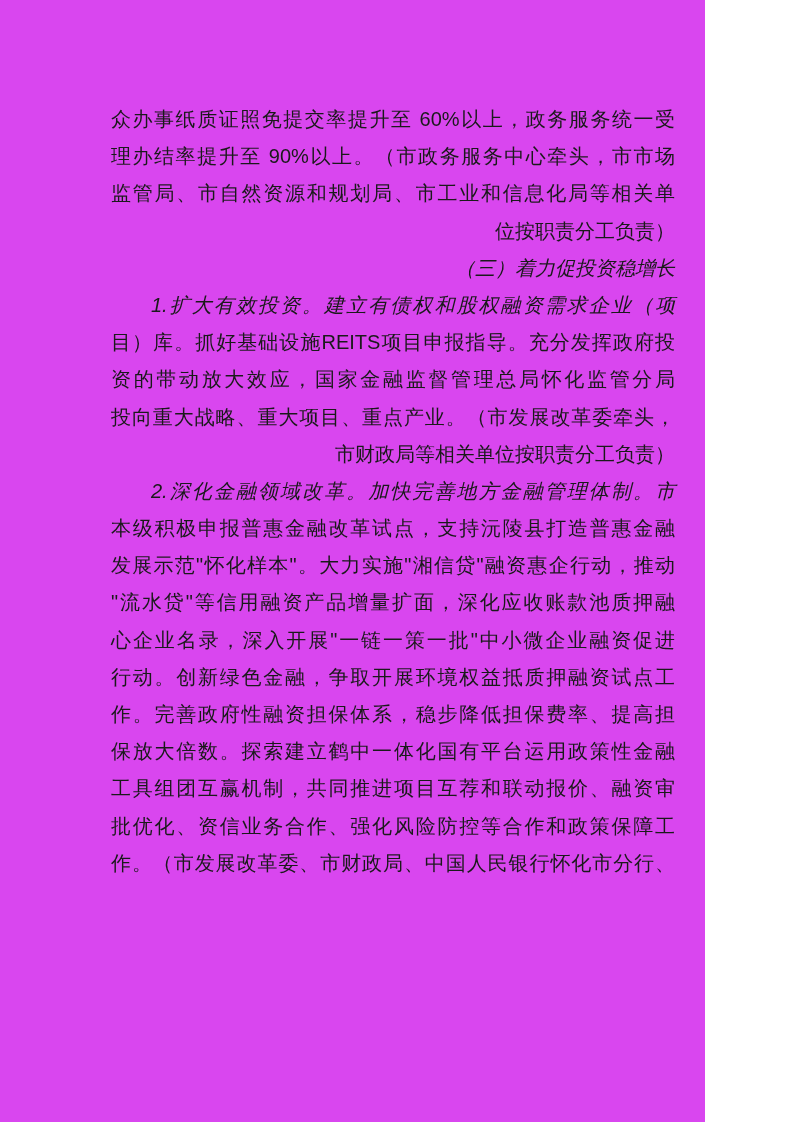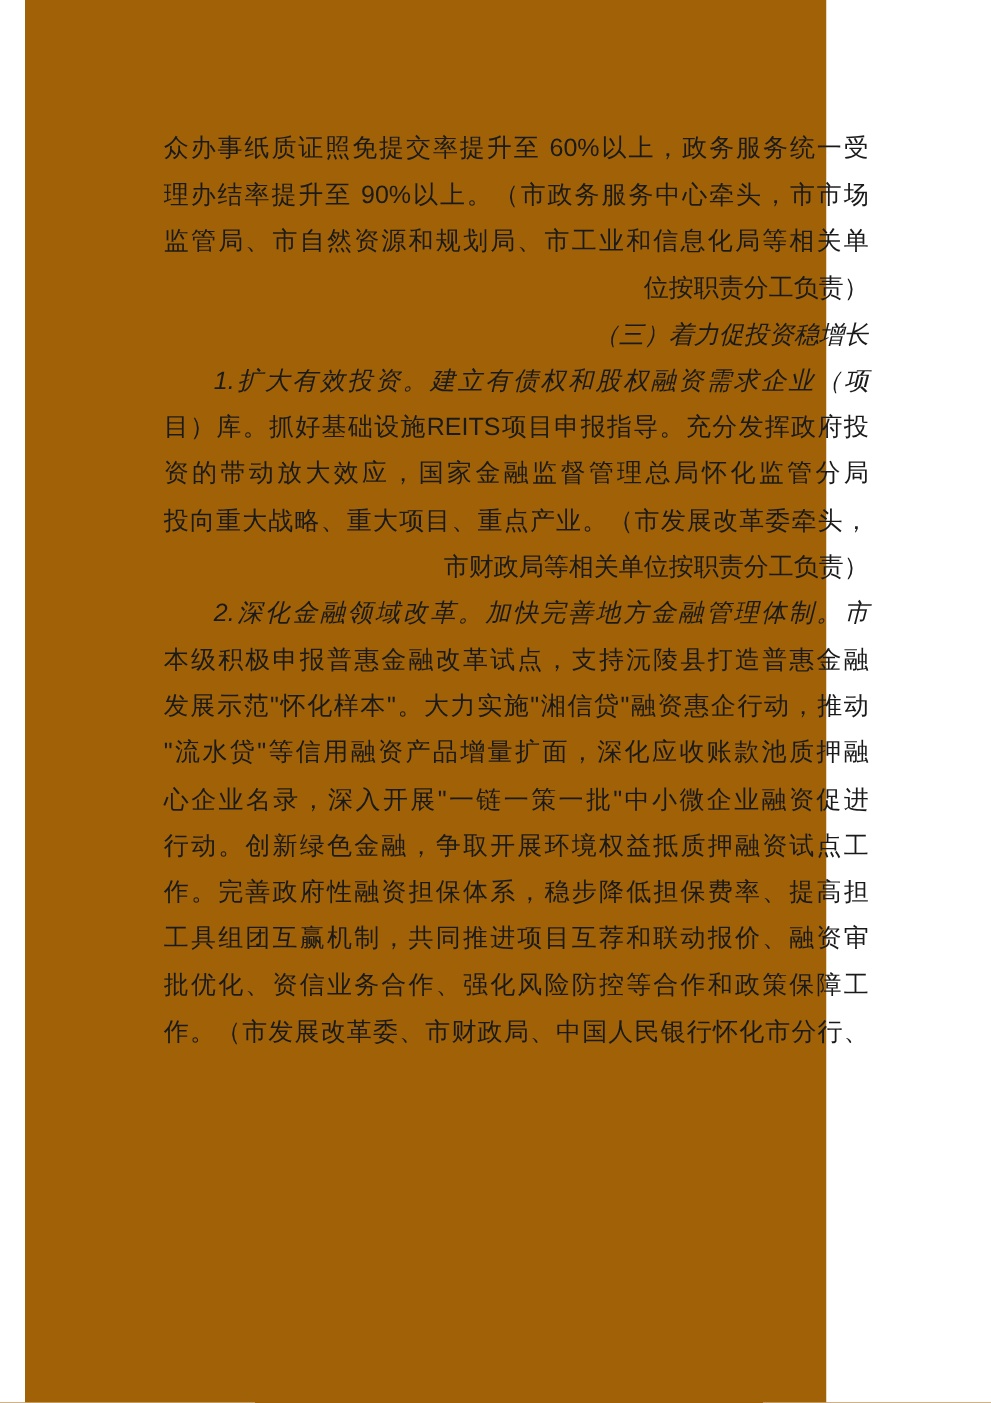--- a/index.html
+++ b/index.html
@@ -8,24 +8,23 @@
   }
   body {
     width: 793px;
     height: 1122px;
     background: #ffffff;
     font-family: "Liberation Sans", sans-serif;
     overflow: hidden;
   }
   .page {
     position: relative;
-    width: 641px;
+    width: 705px;
     height: 1122px;
-    background: #a16207;
-    margin-left: 20px;
+    background: #d946ef;
   }
   .text-block {
     position: absolute;
     left: 111px;
     top: 101px;
     width: 564px;
     color: #1a1a1a;
   }
   .line {
     font-size: 20px;
@@ -59,17 +58,18 @@
     <div class="line j">资的带动放大效应，国家金融监督管理总局怀化监管分局</div>
     <div class="line j">投向重大战略、重大项目、重点产业。（市发展改革委牵头，</div>
     <div class="line">市财政局等相关单位按职责分工负责）</div>
     <div class="line indent j">2.深化金融领域改革。加快完善地方金融管理体制。市</div>
     <div class="line j">本级积极申报普惠金融改革试点，支持沅陵县打造普惠金融</div>
     <div class="line j">发展示范"怀化样本"。大力实施"湘信贷"融资惠企行动，推动</div>
     <div class="line j">"流水贷"等信用融资产品增量扩面，深化应收账款池质押融</div>
     <div class="line j">心企业名录，深入开展"一链一策一批"中小微企业融资促进</div>
     <div class="line j">行动。创新绿色金融，争取开展环境权益抵质押融资试点工</div>
     <div class="line j">作。完善政府性融资担保体系，稳步降低担保费率、提高担</div>
+    <div class="line j">保放大倍数。探索建立鹤中一体化国有平台运用政策性金融</div>
     <div class="line j">工具组团互赢机制，共同推进项目互荐和联动报价、融资审</div>
     <div class="line j">批优化、资信业务合作、强化风险防控等合作和政策保障工</div>
     <div class="line j">作。（市发展改革委、市财政局、中国人民银行怀化市分行、</div>
   </div>
 </div>
 
 </body></html>

